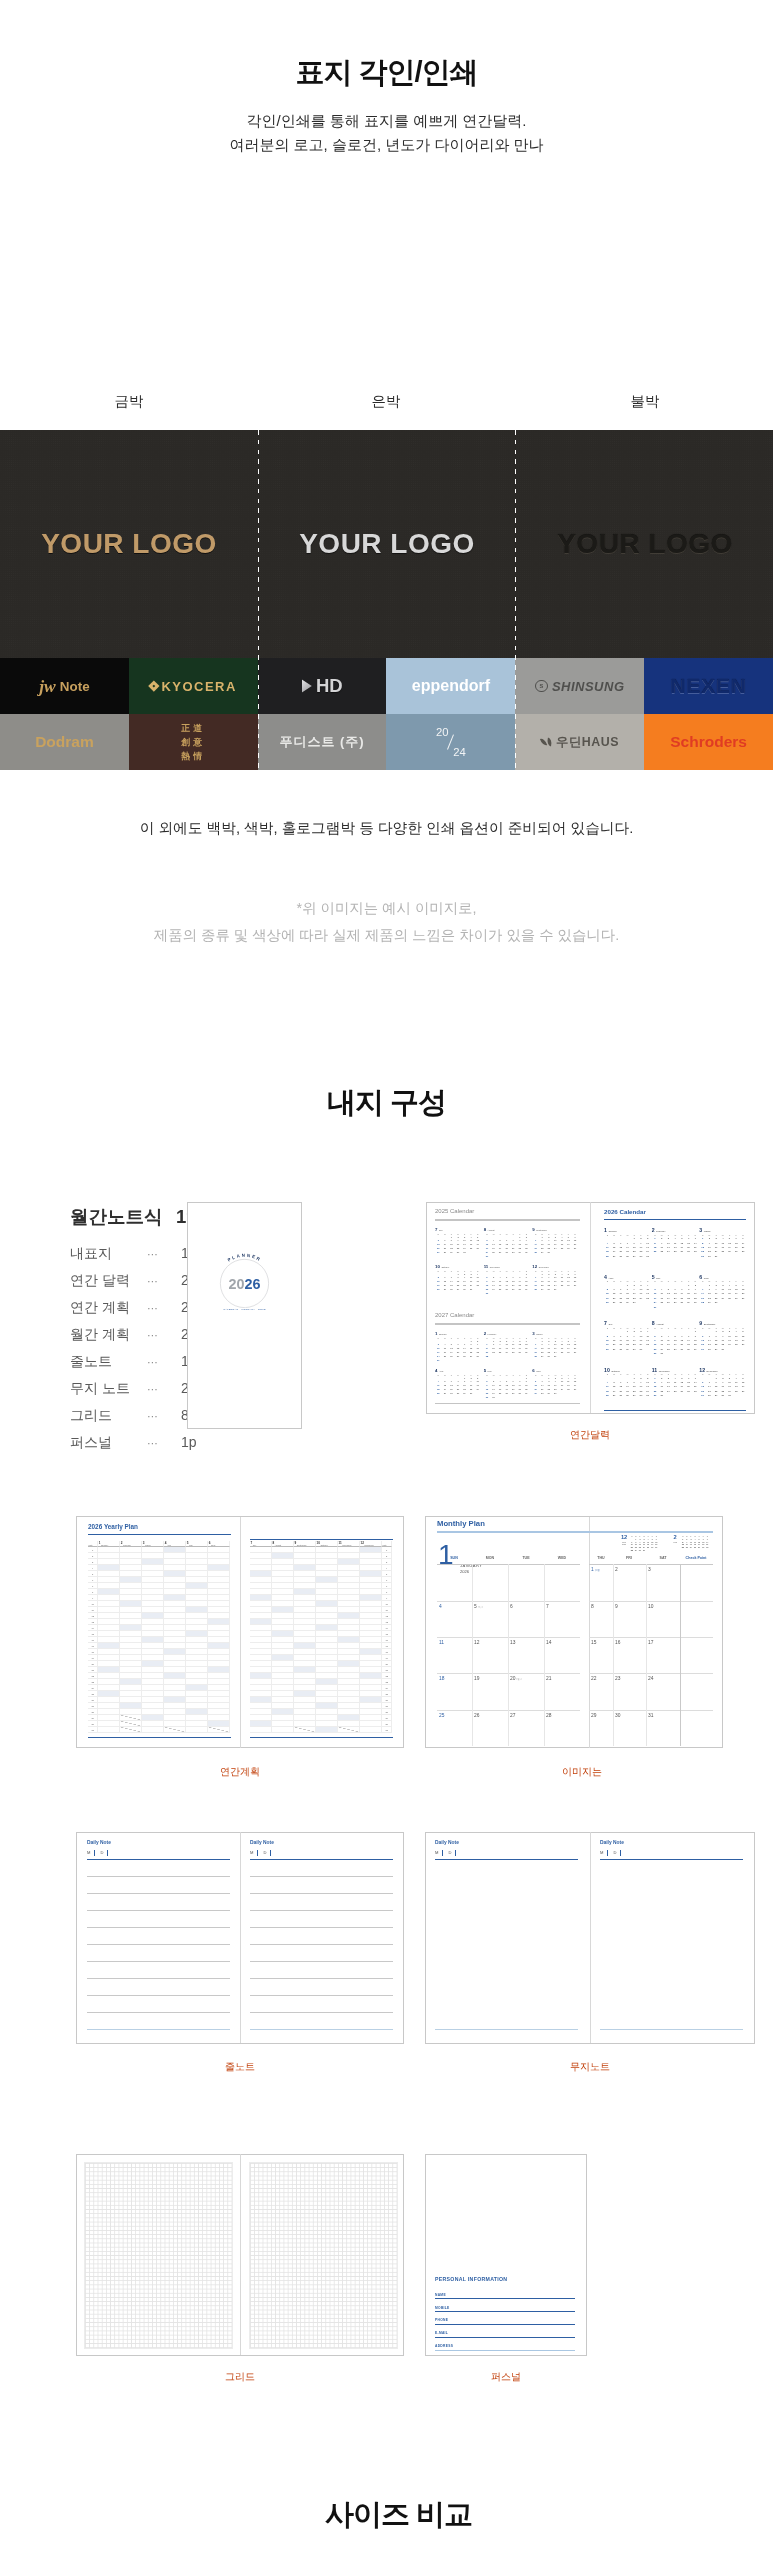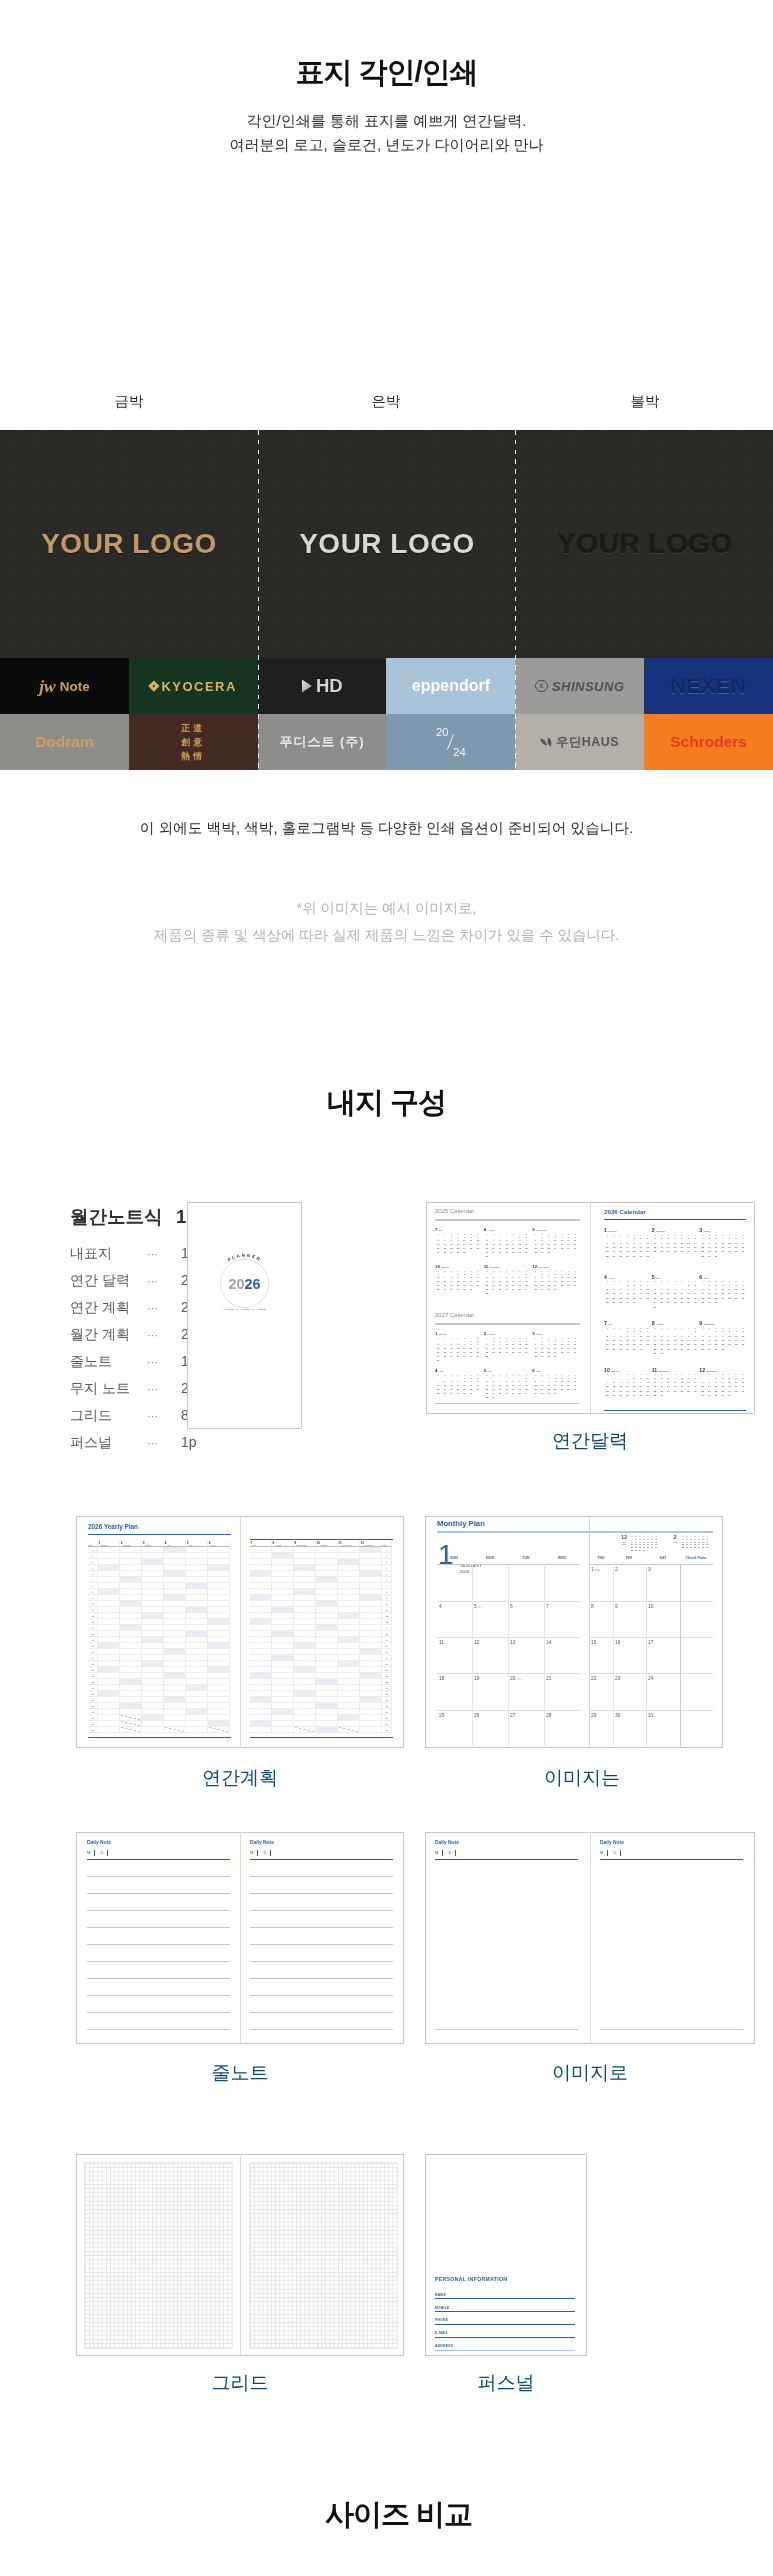--- a/index.html
+++ b/index.html
@@ -34,21 +34,21 @@
         font-size:5.7px;font-weight:700;}
   .leaf{display:inline-block;width:5.2px;height:7.7px;border-radius:0 100% 0 100%;}
   .motto-col{display:flex;flex-direction:column;align-items:center;line-height:14px;font-size:8.8px;letter-spacing:3.1px;font-weight:600;}
   .yy-box{position:relative;width:32px;height:32px;font-weight:300;}
   .yy-t{position:absolute;left:1px;top:0;font-size:11.3px;}
   .yy-b{position:absolute;right:1px;bottom:0;font-size:11.3px;}
   .yy-s{position:absolute;left:15px;top:7.7px;width:0.8px;height:16px;transform:rotate(22deg);}
   
   .page{position:absolute;background:#fff;border:0.5px solid #c8c8c8;box-sizing:border-box;}
   .pdivider{position:absolute;width:0.5px;background:#d8d8d8;}
-  .caption{position:absolute;transform:translateX(-50%);font-size:19px;color:#0c4a6e;white-space:nowrap;}
+  .caption{position:absolute;transform:translateX(-50%);font-size:10px;color:#c2410c;white-space:nowrap;}
   
   .spec{position:absolute;left:70px;top:1204px;width:155px;}
   .spec-title{display:flex;gap:13.4px;align-items:baseline;font-size:18.5px;font-weight:600;color:#2f2f2f;}
   .spec-items{margin-top:15.5px;}
   .spec-item{display:flex;align-items:baseline;height:27px;font-size:14px;color:#595959;gap:11px;}
   .spec-item .lab{width:66px;}
   .spec-item .dots{width:23px;color:#8a8a8a;font-size:10.8px;}
   
   .mini{display:inline-block;vertical-align:top;}
   .mhead{display:flex;align-items:baseline;gap:1.5px;margin-bottom:0.5px;}
@@ -2179,21 +2179,21 @@
   <div class="rule-lblue" style="left:435px;top:2029px;width:143px;"></div>
   <div class="dn-head" style="left:600px;top:1840px;">Daily Note</div>
   <div class="md-row" style="left:600px;top:1850px;">
     <span>M</span>
       <span class="bar"></span>
     <span>D</span>
       <span class="bar"></span>
   </div>
   <div class="rule-blue" style="left:600px;top:1859px;width:143px;"></div>
   <div class="rule-lblue" style="left:600px;top:2029px;width:143px;"></div>
-  <div class="caption" style="left:590px;top:2060px;">이미지로</div>
+  <div class="caption" style="left:590px;top:2060px;">무지노트</div>
 
   <div class="page" style="left:76px;top:2154px;width:328px;height:202px;"></div>
   <div class="pdivider" style="left:240px;top:2154px;height:201px;"></div>
   <div class="gridbg" style="left:84px;top:2162px;width:147px;height:185px;"></div>
   <div class="gridbg" style="left:249px;top:2162px;width:147px;height:185px;"></div>
   <div class="caption" style="left:240px;top:2370px;">그리드</div>
 
   <div class="page" style="left:425px;top:2154px;width:162px;height:202px;"></div>
   <div class="abs" style="left:435px;top:2276px;font-size:5.2px;font-weight:700;color:#2e5fa3;letter-spacing:0.3px;">PERSONAL INFORMATION</div>
   <div id="personal-fields">

